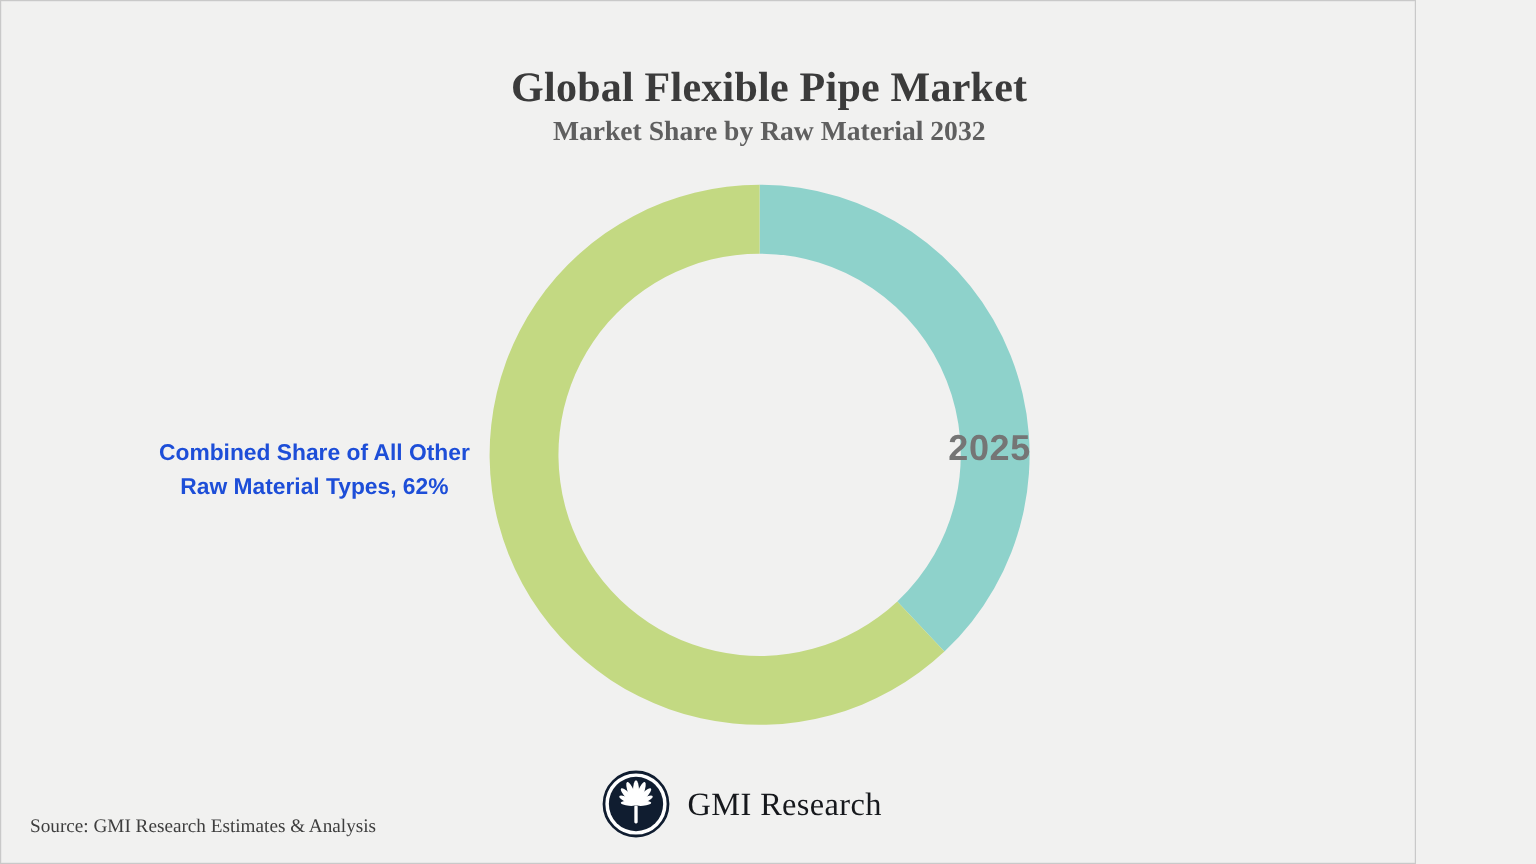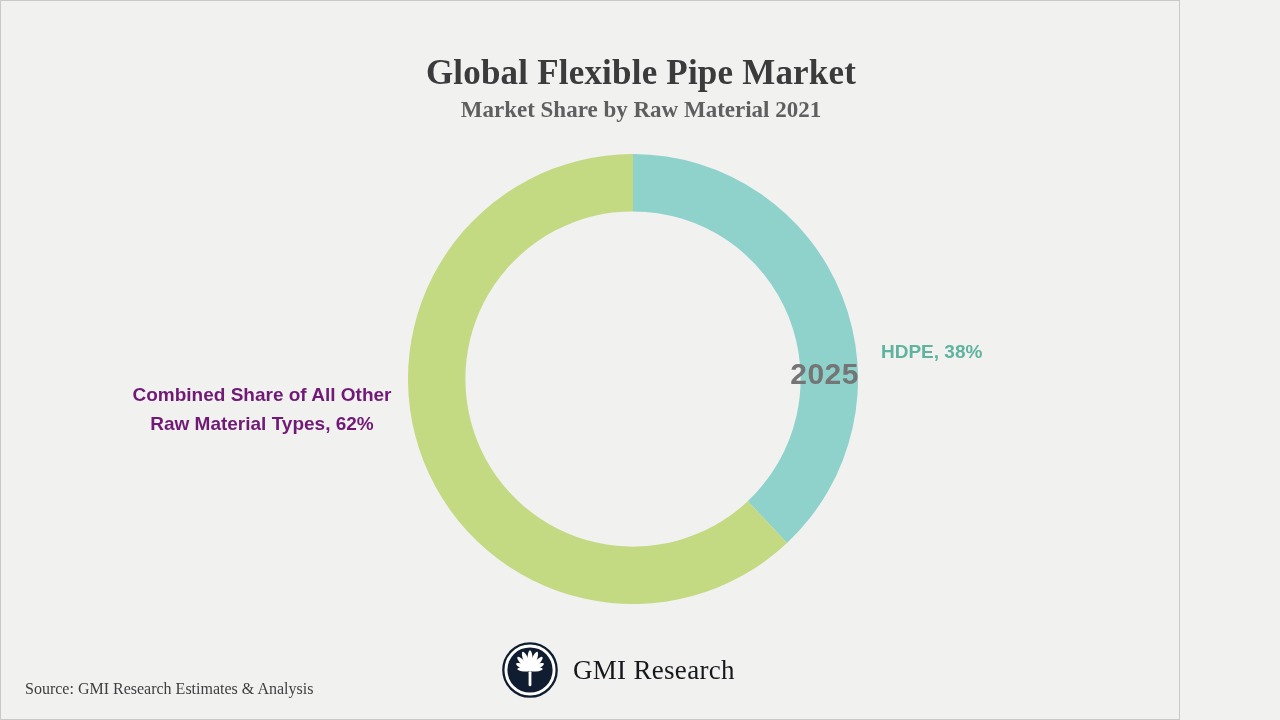--- a/index.html
+++ b/index.html
@@ -73,22 +73,21 @@
     position: absolute;
     font-weight: bold;
     font-size: 19px;
     line-height: 29px;
   }
   #label-other {
     left: 126px;
     top: 362px;
     width: 270px;
     text-align: center;
-    color: #701a75;
-    margin-top: 17px;
+    color: #1d4ed8;
   }
   #label-hdpe {
     left: 880px;
     top: 336px;
     width: 256px;
     text-align: left;
     color: #5fb39f;
   }
 
   
@@ -115,36 +114,35 @@
     font-size: 16px;
     color: #3e3e3e;
   }
 </style>
 </head>
 <body>
 
 <div id="canvas">
 
   <div id="chart-title">Global Flexible Pipe Market</div>
-  <div id="chart-subtitle">Market Share by Raw Material 2021</div>
+  <div id="chart-subtitle">Market Share by Raw Material 2032</div>
 
   <div id="donut-wrap">
     <svg id="donut-svg" width="452" height="452" viewBox="0 0 452 452">
 
       <path id="slice-hdpe" d="M 226 1 A 225 225 0 0 1 380.0230988339549 390.0179411698176 L 340.7472086312964 348.1933661715141 A 167.625 167.625 0 0 0 226 58.375 Z" fill="#8ed2cb"></path>
 
       <path id="slice-other" d="M 380.0230988339549 390.0179411698176 A 225 225 0 1 1 225.99999999999997 1 L 225.99999999999997 58.375 A 167.625 167.625 0 1 0 340.7472086312964 348.1933661715141 Z" fill="#c3d982"></path>
     </svg>
   </div>
 
   <div id="donut-center-label">2025</div>
 
   <div class="slice-label" id="label-other">Combined Share of All Other Raw Material Types, 62%</div>
 
-  <div class="slice-label" id="label-hdpe">HDPE, 38%</div>
 
   <div id="source-note">Source: GMI Research Estimates &amp; Analysis</div>
 
   <div id="brand">
     <svg id="brand-logo" width="58" height="58" viewBox="0 0 100 100">
       <circle cx="50" cy="50" r="48" fill="#ffffff"></circle>
       <circle cx="50" cy="50" r="46" fill="none" stroke="#101d30" stroke-width="4"></circle>
       <circle cx="50" cy="50" r="39" fill="#101d30"></circle>
       <g fill="#ffffff">
         <ellipse cx="50" cy="32" rx="4.4" ry="16"></ellipse>

